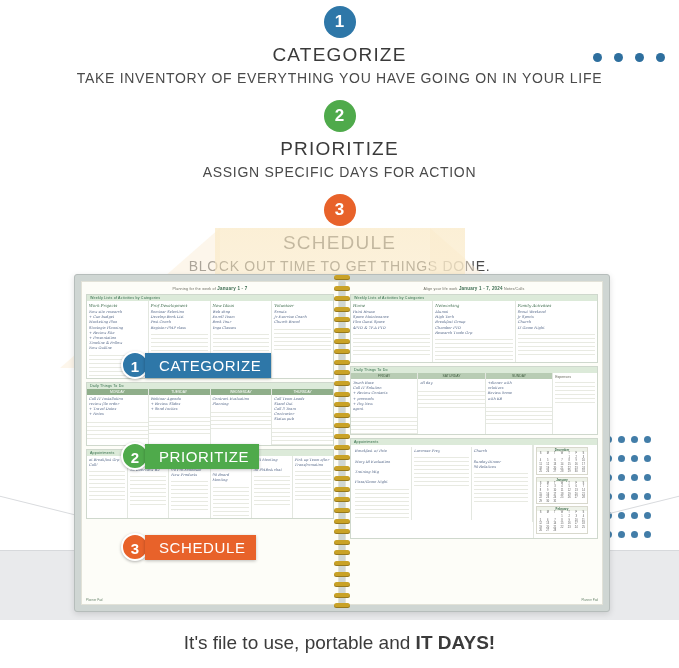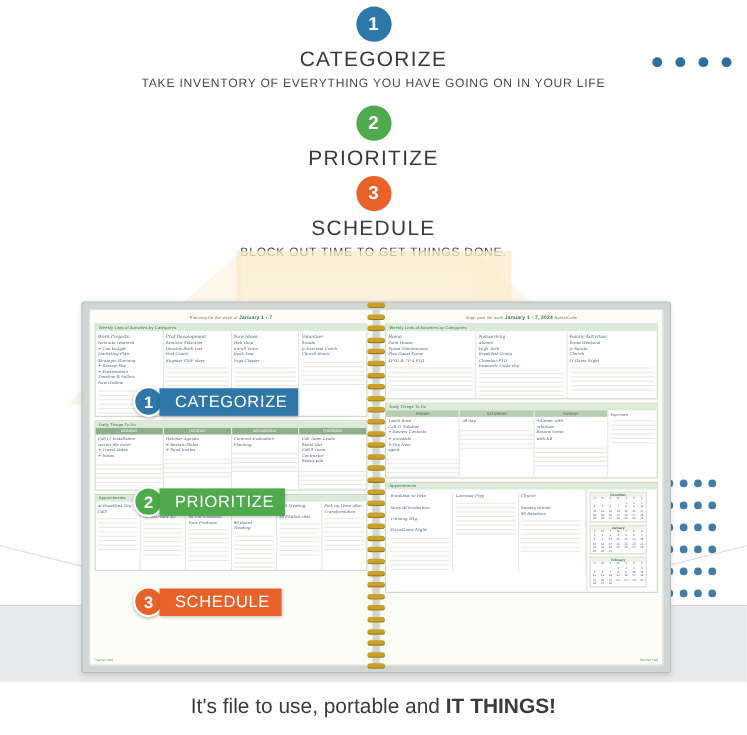--- a/index.html
+++ b/index.html
@@ -22,21 +22,21 @@
     display: block;
   }
   .badge.blue { background: #2e77a8; }
   .badge.green { background: #4faa4b; }
   .badge.orange { background: #e8622a; }
   .step-title {
     font-size: 19px; letter-spacing: 1.2px; color: #3a3a3a;
     font-weight: 400; margin-bottom: 4px;
   }
   .step-sub {
-    font-size: 11px; letter-spacing: 0.7px; color: #4a4a4a;
+    font-size: 14px; letter-spacing: 0.7px; color: #4a4a4a;
     margin-bottom: 14px;
   }
 
   
   .dots-top { position: absolute; top: 48px; right: 14px; }
   .dots-top span {
     display: inline-block; width: 9px; height: 9px; border-radius: 50%;
     background: #2e6f9e; margin-left: 12px;
   }
   .dots-right { position: absolute; top: 432px; right: 14px; width: 60px; }
@@ -145,20 +145,21 @@
 
 <div class="steps">
   <div class="step">
     <span class="badge blue">1</span>
     <div class="step-title">CATEGORIZE</div>
     <div class="step-sub">TAKE INVENTORY OF EVERYTHING YOU HAVE GOING ON IN YOUR LIFE</div>
   </div>
   <div class="step">
     <span class="badge green">2</span>
     <div class="step-title">PRIORITIZE</div>
+    <div class="step-sub">ASSIGN SPECIFIC DAYS FOR ACTION</div>
   </div>
   <div class="step">
     <span class="badge orange">3</span>
     <div class="step-title">SCHEDULE</div>
     <div class="step-sub">BLOCK OUT TIME TO GET THINGS DONE.</div>
   </div>
 </div>
 
 <div class="dots-top">
   <span></span><span></span><span></span><span></span>
@@ -861,14 +862,14 @@
     </div>
     <div class="label-badge" style="left:46px; top:258px;">
       <div class="circle c-orange">3</div>
       <div class="pill c-orange">SCHEDULE</div>
     </div>
 
   </div>
 </div>
 
 <div class="tagline">
-  <span>It's file to use, portable and </span><b>IT THINGS!</b>
+  <span>It's file to use, portable and </span><b>IT DAYS!</b>
 </div>
 
 </body></html>

